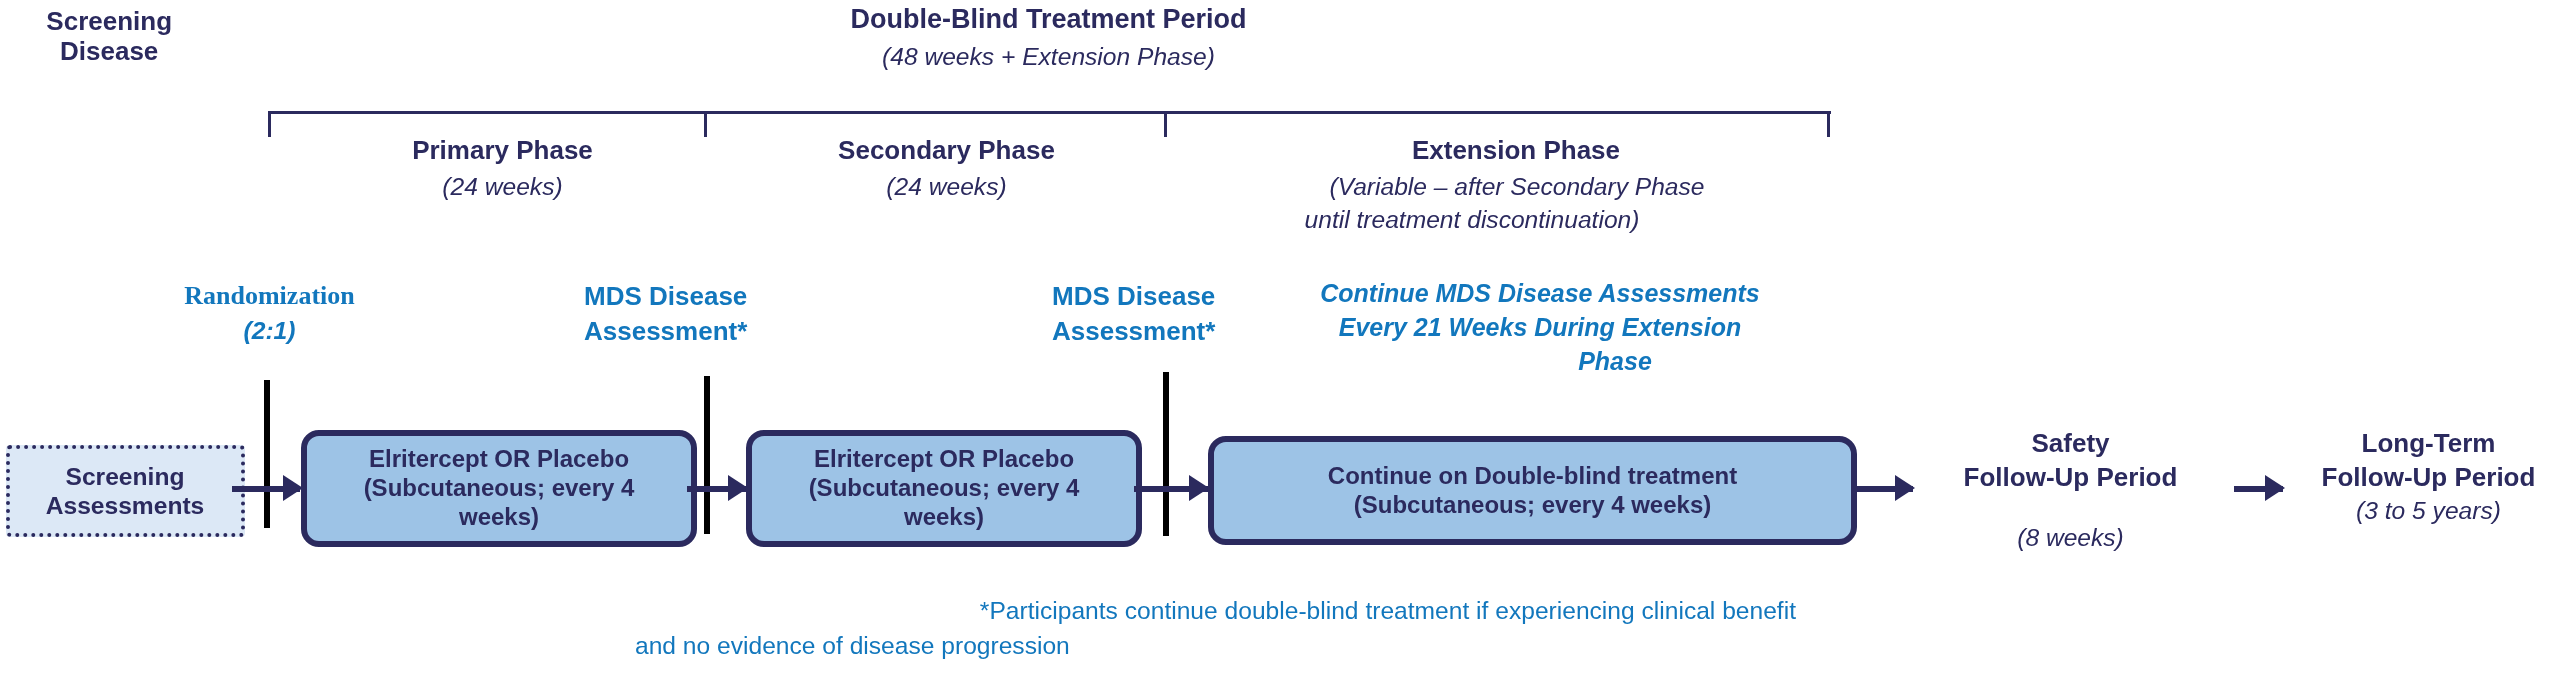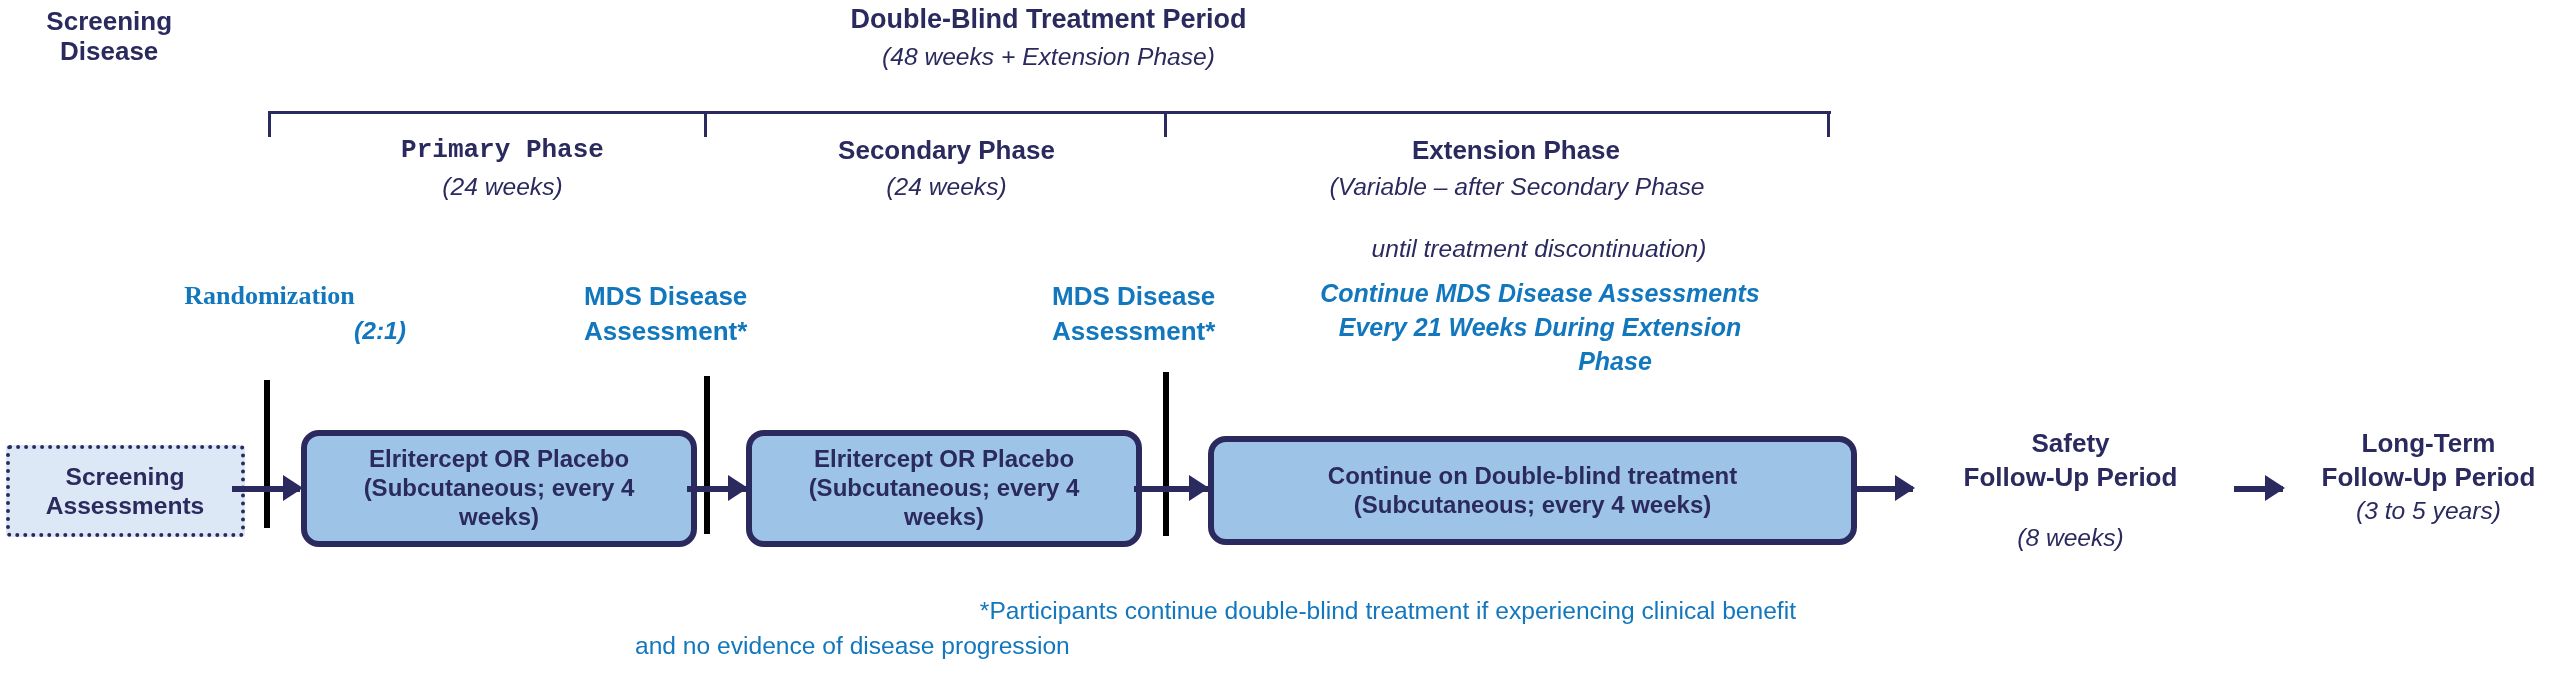--- a/index.html
+++ b/index.html
@@ -64,32 +64,32 @@
 
   <div class="txt navy b" style="left:683px;top:4.1px;width:731px;font-size:27px;">Double-Blind Treatment Period</div>
   <div class="txt navy i" style="left:683px;top:42px;width:731px;font-size:24.6px;">(48 weeks + Extension Phase)</div>
 
   <div class="bracket-top" style="left:268px;top:111px;width:1563px;"></div>
   <div class="bracket-tick" style="left:268px;top:111px;height:26px;"></div>
   <div class="bracket-tick" style="left:704px;top:111px;height:26px;"></div>
   <div class="bracket-tick" style="left:1164px;top:111px;height:26px;"></div>
   <div class="bracket-tick" style="left:1827px;top:111px;height:26px;"></div>
 
-  <div class="txt navy b" style="left:301px;top:135px;width:403px;font-size:26px;font-family:Liberation Mono, monospace;">Primary Phase</div>
+  <div class="txt navy b" style="left:301px;top:135px;width:403px;font-size:26px;">Primary Phase</div>
   <div class="txt navy i" style="left:301px;top:172px;width:403px;font-size:24.6px;">(24 weeks)</div>
 
   <div class="txt navy b" style="left:745px;top:135px;width:403px;font-size:26px;">Secondary Phase</div>
   <div class="txt navy i" style="left:745px;top:172px;width:403px;font-size:24.6px;">(24 weeks)</div>
 
   <div class="txt navy b" style="left:1202px;top:135px;width:628px;font-size:26px;">Extension Phase</div>
   <div class="txt navy i" style="left:1189px;top:172px;width:656px;font-size:24.6px;">(Variable – after Secondary Phase</div>
-  <div class="txt navy i" style="left:1211px;top:205px;width:656px;font-size:24.6px;margin-top:29px;">until treatment discontinuation)</div>
+  <div class="txt navy i" style="left:1144px;top:205px;width:656px;font-size:24.6px;">until treatment discontinuation)</div>
 
   <div class="txt blue b" style="left:133px;top:281px;width:273px;font-size:26px;font-family:Liberation Serif, serif;">Randomization</div>
-  <div class="txt blue b i" style="left:133px;top:316px;width:273px;font-size:24.6px;text-align:right;">(2:1)</div>
+  <div class="txt blue b i" style="left:133px;top:316px;width:273px;font-size:24.6px;">(2:1)</div>
 
   <div class="txt blue b" style="left:584px;top:281px;width:246px;font-size:26px;text-align:left;">MDS Disease</div>
   <div class="txt blue b" style="left:584px;top:316px;width:246px;font-size:26px;text-align:left;">Assessment*</div>
 
   <div class="txt blue b" style="left:1052px;top:281px;width:246px;font-size:26px;text-align:left;">MDS Disease</div>
   <div class="txt blue b" style="left:1052px;top:316px;width:246px;font-size:26px;text-align:left;">Assessment*</div>
 
   <div class="txt blue b i" style="left:1277px;top:279px;width:526px;font-size:25px;">Continue MDS Disease Assessments</div>
   <div class="txt blue b i" style="left:1277px;top:313px;width:526px;font-size:25px;">Every 21 Weeks During Extension</div>
   <div class="txt blue b i" style="left:1352px;top:347px;width:526px;font-size:25px;">Phase</div>

